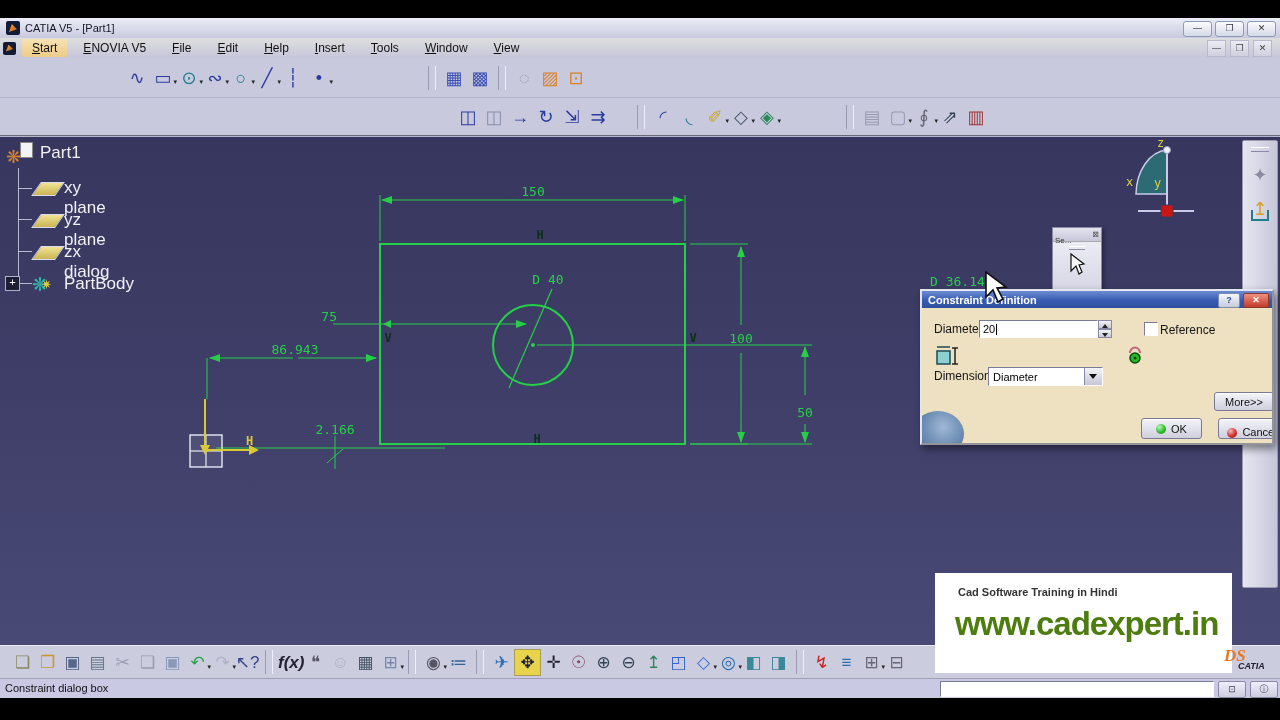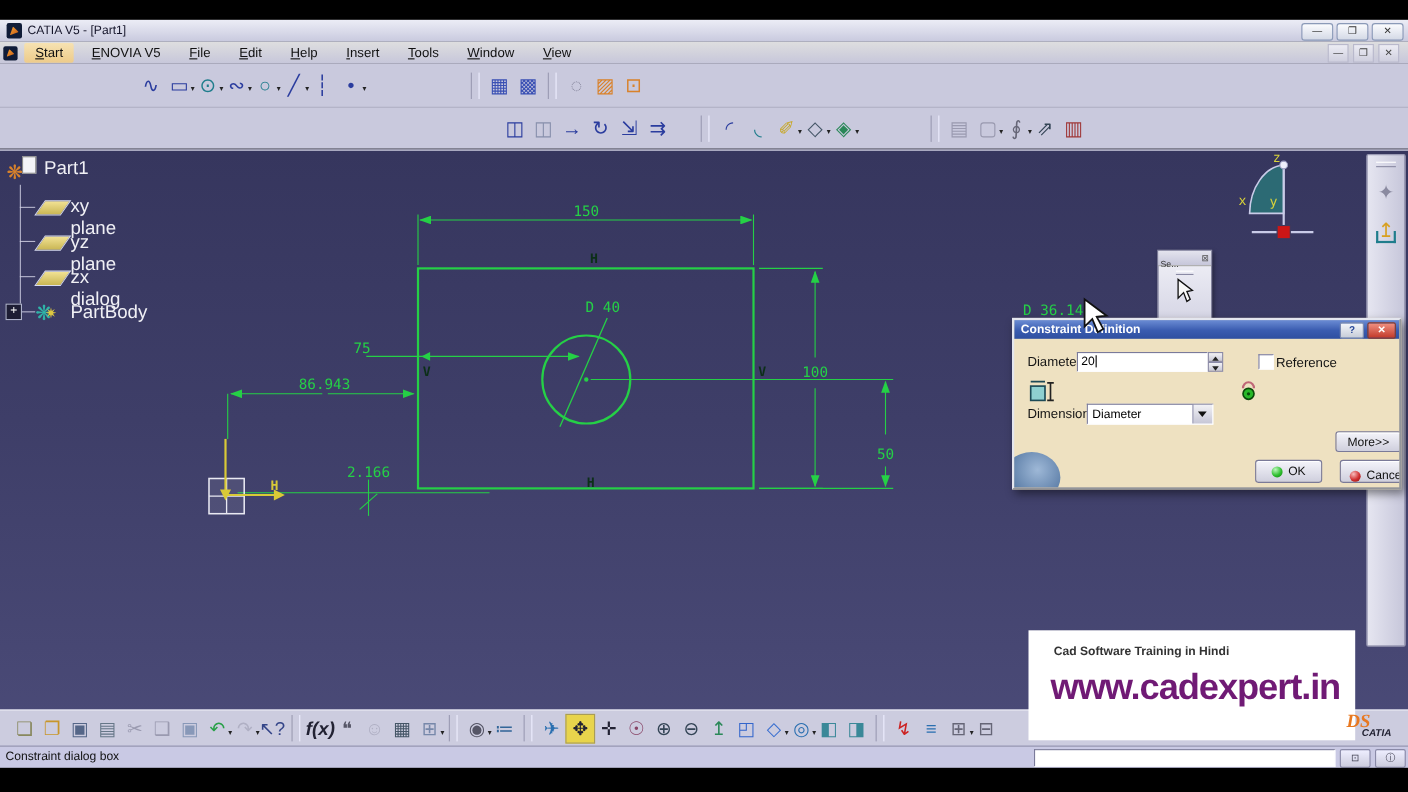--- a/index.html
+++ b/index.html
@@ -122,21 +122,21 @@
     background:linear-gradient(180deg,#f4f4fa,#cfcfdd);box-shadow:inset 0 1px 0 #fff;
     font-size:11px;color:#111;display:flex;align-items:center;justify-content:center;gap:5px;}
   .sphere{width:10px;height:10px;border-radius:50%;display:inline-block;}
   .sphere.green{background:radial-gradient(circle at 35% 30%,#bcf8bc,#2fbf2f 55%,#0d7a0d);}
   .sphere.red{background:radial-gradient(circle at 35% 30%,#f8bcbc,#d03030 55%,#8a0d0d);}
   .dlg-blob{position:absolute;left:-10px;bottom:-14px;width:52px;height:46px;border-radius:50%;
     background:radial-gradient(circle at 60% 35%,#9ab6d8,#4a6f9e 70%);opacity:.95;}
   
   #watermark{position:absolute;left:935px;top:573px;width:297px;height:100px;background:#fff;z-index:40;}
   #wm1{position:absolute;left:23px;top:13px;font-size:11px;font-weight:bold;color:#333;}
-  #wm2{position:absolute;left:20px;top:32px;font-size:33px;font-weight:bold;color:#701a75;letter-spacing:-1px;}
+  #wm2{position:absolute;left:20px;top:32px;font-size:33px;font-weight:bold;color:#4d7c0f;letter-spacing:-1px;}
   
   #toolbar-bottom{position:absolute;top:645px;left:0;width:1280px;height:33px;background:#ccccdf;
     border-top:1px solid #eaeaf4;display:flex;align-items:center;padding-left:10px;box-sizing:border-box;}
   #toolbar-bottom .tbi{width:25px;height:25px;line-height:25px;font-size:17px;}
   #ds-logo{position:absolute;right:4px;top:646px;width:52px;height:32px;z-index:45;}
   #ds-logo .ds{font-size:17px;font-weight:bold;font-style:italic;color:#e87820;font-family:"Liberation Serif",serif;}
   #ds-logo .nm{font-size:9px;font-weight:bold;font-style:italic;color:#223;margin:-5px 0 0 14px;}
   
   #statusbar{position:absolute;top:678px;left:0;width:1280px;height:20px;background:#c9c9e4;
     border-top:1px solid #9f9fb8;}

